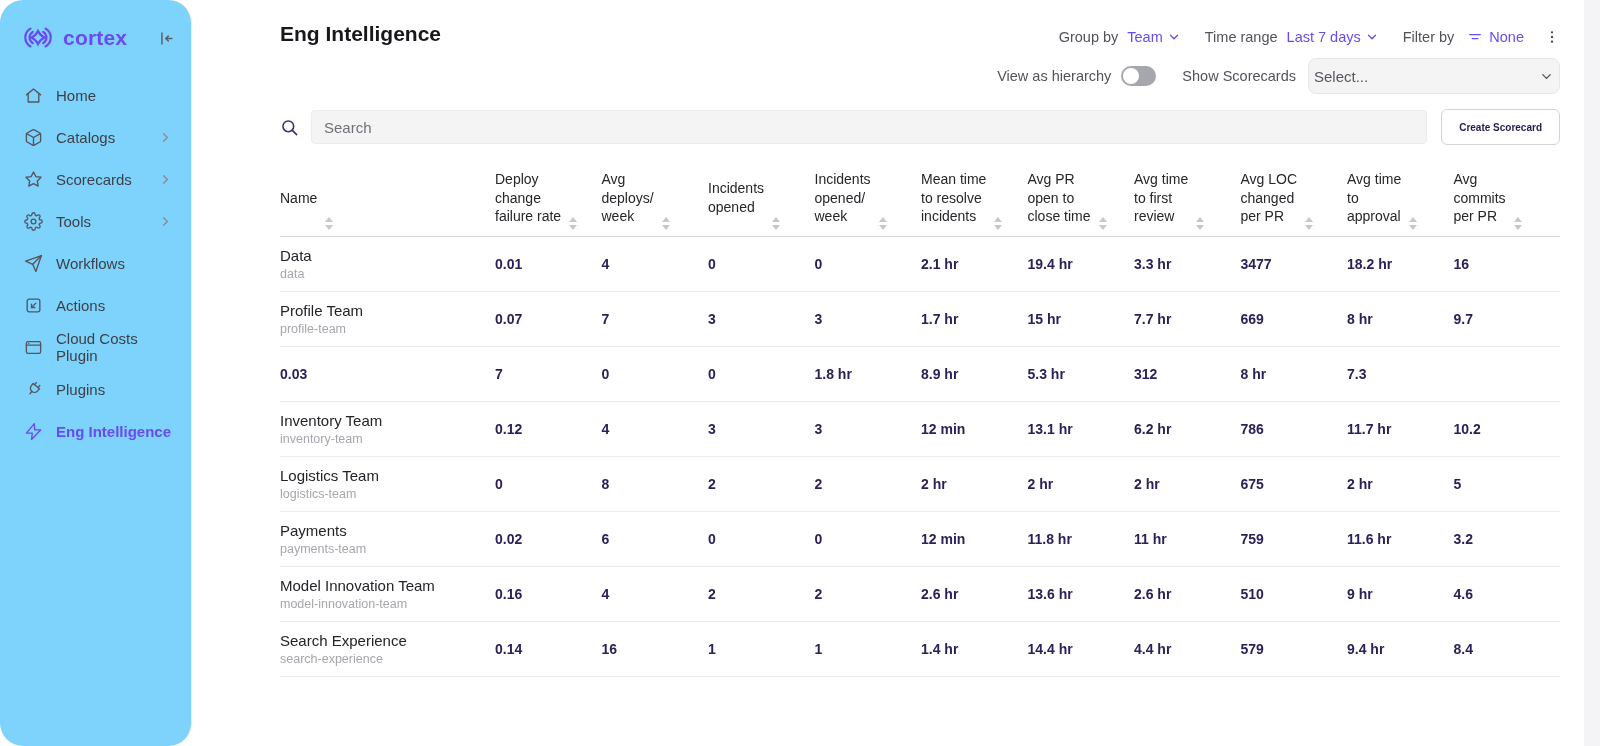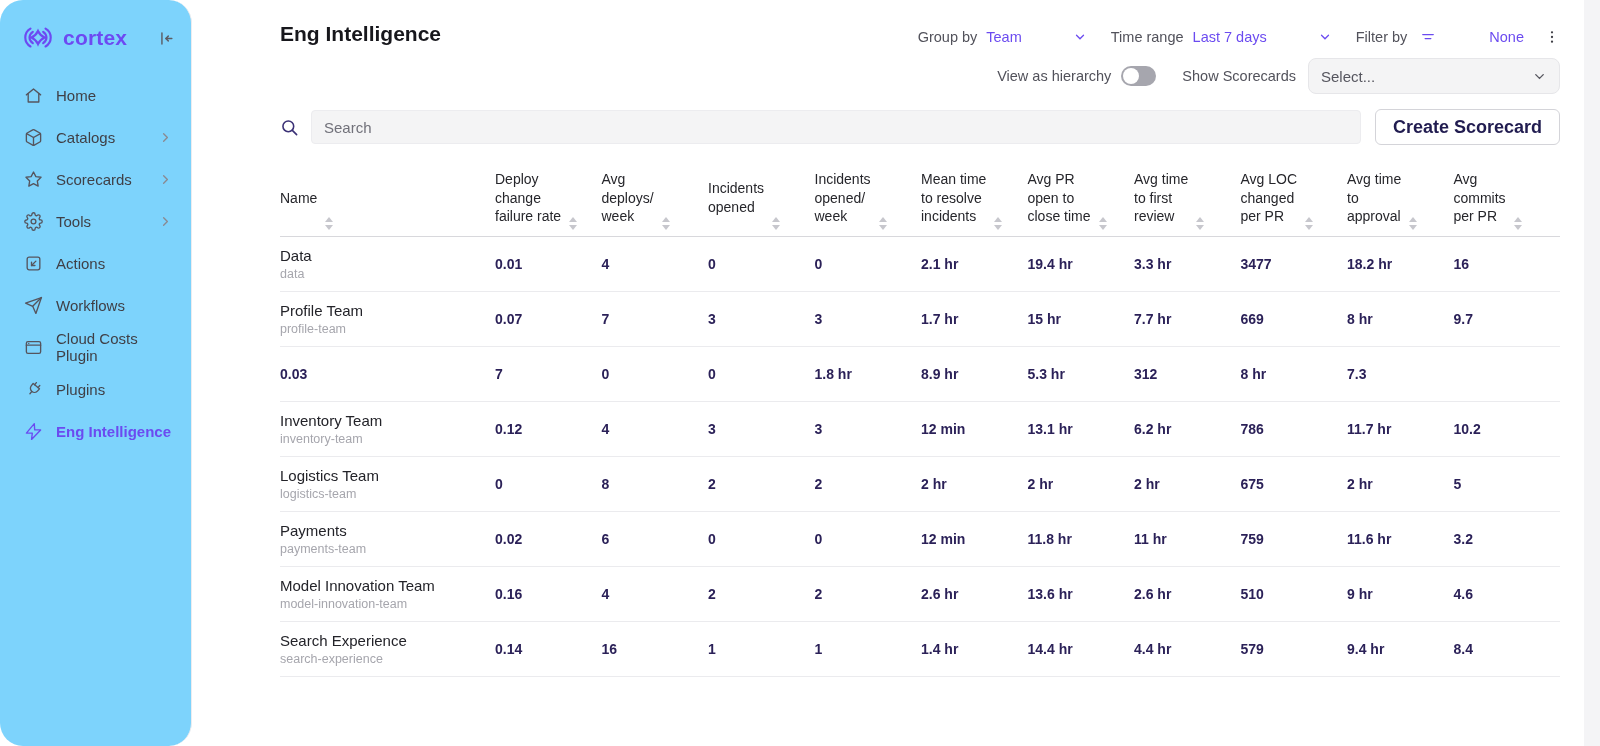--- a/index.html
+++ b/index.html
@@ -26,42 +26,42 @@
   .nav-item.active { font-weight:600; }
   .nav-chevron { margin-left:auto; color:#8a8a92; display:flex; }
   .nav-chevron svg { width:15px; height:15px; }
   
   .main { position:absolute; left:240px; top:0; right:0; bottom:0; background:#fff; }
   .edge-strip { position:absolute; top:0; right:0; width:16px; height:100%; background:#f4f4f6; }
   .page-title { position:absolute; left:40px; top:22px; font-size:21px; font-weight:700; color:#17171c; }
   .controls-row1 { position:absolute; top:29px; right:40px; display:flex; align-items:center; font-size:14.5px; color:#52525b; }
   .ctl-group { display:flex; align-items:center; margin-left:24px; }
   .ctl-label { margin-right:9px; }
-  .ctl-value { display:flex; align-items:center; color:#6b4bf0; font-weight:500; cursor:pointer;gap:47px; }
+  .ctl-value { display:flex; align-items:center; color:#6b4bf0; font-weight:500; cursor:pointer; }
   .ctl-value svg { width:14px; height:14px; margin-left:4px; }
   .filter-glyph { display:flex; margin-right:6px; }
   .filter-glyph svg { width:16px; height:16px; }
   .kebab { margin-left:20px; display:flex; color:#3f3f46; cursor:pointer; }
   .kebab svg { width:16px; height:16px; }
   .controls-row2 { position:absolute; top:58px; right:40px; display:flex; align-items:center; font-size:14.5px; color:#52525b; }
   .toggle { width:35px; height:20px; border-radius:10px; background:#a6a6ae; position:relative; margin-left:10px; cursor:pointer; }
   .toggle .knob { position:absolute; left:2px; top:2px; width:16px; height:16px; border-radius:50%; background:#fff; }
   .row2-label { margin-left:26px; }
   .select-box { margin-left:12px; width:252px; height:36px; background:#f4f4f5; border:1px solid #e6e6e9;
-    border-radius:8px; display:flex; align-items:center; padding:0 12px; color:#55555e; font-size:15px; cursor:pointer; }
+    border-radius:8px; display:flex; align-items:center; padding:0 5px; color:#55555e; font-size:15px; cursor:pointer; }
   .select-box .chev { margin-left:auto; display:flex; color:#55555e; }
   .select-box svg { width:15px; height:15px; }
   .search-row { position:absolute; top:109px; left:40px; right:40px; display:flex; align-items:center; }
   .search-glyph { display:flex; color:#3b3176; margin-right:12px; }
   .search-glyph svg { width:19px; height:19px; }
   .search-input { flex:1; height:34px; background:#f4f4f5; border:1px solid #ececef; border-radius:4px;
     padding:0 12px; font-size:15px; font-family:"Liberation Sans", sans-serif; color:#3a3a40; outline:none; }
   .search-input::placeholder { color:#71717a; }
   .create-btn { margin-left:14px; height:36px; padding:0 17px; background:#fff; border:1px solid #d4d4d9;
-    border-radius:6px; font-size:18px; font-weight:600; color:#211c50; cursor:pointer;
+    border-radius:6px; font-size:10px; font-weight:600; color:#211c50; cursor:pointer;
     font-family:"Liberation Sans", sans-serif; }
   
   .table { position:absolute; left:40px; top:160px; width:1280px; }
   .thead, .tr { display:grid; grid-template-columns:215px repeat(10, 1fr); }
   .thead { border-bottom:1px solid #d8d8dc; }
   .th { min-height:76px; display:flex; align-items:center; padding-right:16px;
     font-size:14px; color:#26262b; line-height:1.35; cursor:pointer; }
   .th-label { white-space:pre-line; }
   .sort { display:flex; flex-direction:column; gap:3px; margin-left:8px; align-self:flex-end; margin-bottom:6px; }
   .sort i.up { width:0; height:0; border-left:4px solid transparent; border-right:4px solid transparent; border-bottom:5px solid #c7c7cd; }
@@ -143,35 +143,35 @@
         <span>Tools</span>
         <span class="nav-chevron">
           <svg viewBox="0 0 20 20" fill="none" stroke="currentColor" stroke-width="1.8" stroke-linecap="round" stroke-linejoin="round">
             <path d="M7.5 5l5 5-5 5"></path>
           </svg>
         </span>
       </div>
       <div class="nav-item">
         <span class="nicon">
           <svg viewBox="0 0 24 24" fill="none" stroke="currentColor" stroke-width="1.7" stroke-linecap="round" stroke-linejoin="round">
+            <path d="M22 2L11 13"></path>
+            <polygon points="22 2 15 22 11 13 2 9 22 2"></polygon>
+          </svg>
+        </span>
+        <span>Workflows</span>
+      </div>
+      <div class="nav-item">
+        <span class="nicon">
+          <svg viewBox="0 0 24 24" fill="none" stroke="currentColor" stroke-width="1.7" stroke-linecap="round" stroke-linejoin="round">
             <rect x="4" y="4" width="16" height="16" rx="2.5"></rect>
             <path d="M15 9l-5.5 5.5"></path>
             <path d="M9.5 10.2V14.5H13.8"></path>
           </svg>
         </span>
         <span>Actions</span>
-      </div>
-      <div class="nav-item">
-        <span class="nicon">
-          <svg viewBox="0 0 24 24" fill="none" stroke="currentColor" stroke-width="1.7" stroke-linecap="round" stroke-linejoin="round">
-            <path d="M22 2L11 13"></path>
-            <polygon points="22 2 15 22 11 13 2 9 22 2"></polygon>
-          </svg>
-        </span>
-        <span>Workflows</span>
       </div>
       <div class="nav-item">
         <span class="nicon">
           <svg viewBox="0 0 24 24" fill="none" stroke="currentColor" stroke-width="1.7" stroke-linecap="round" stroke-linejoin="round">
             <rect x="3" y="4.5" width="18" height="15" rx="2"></rect>
             <path d="M3 9h18"></path>
             <path d="M6 6.8h.01"></path>
           </svg>
         </span>
         <span>Cloud Costs Plugin</span>

